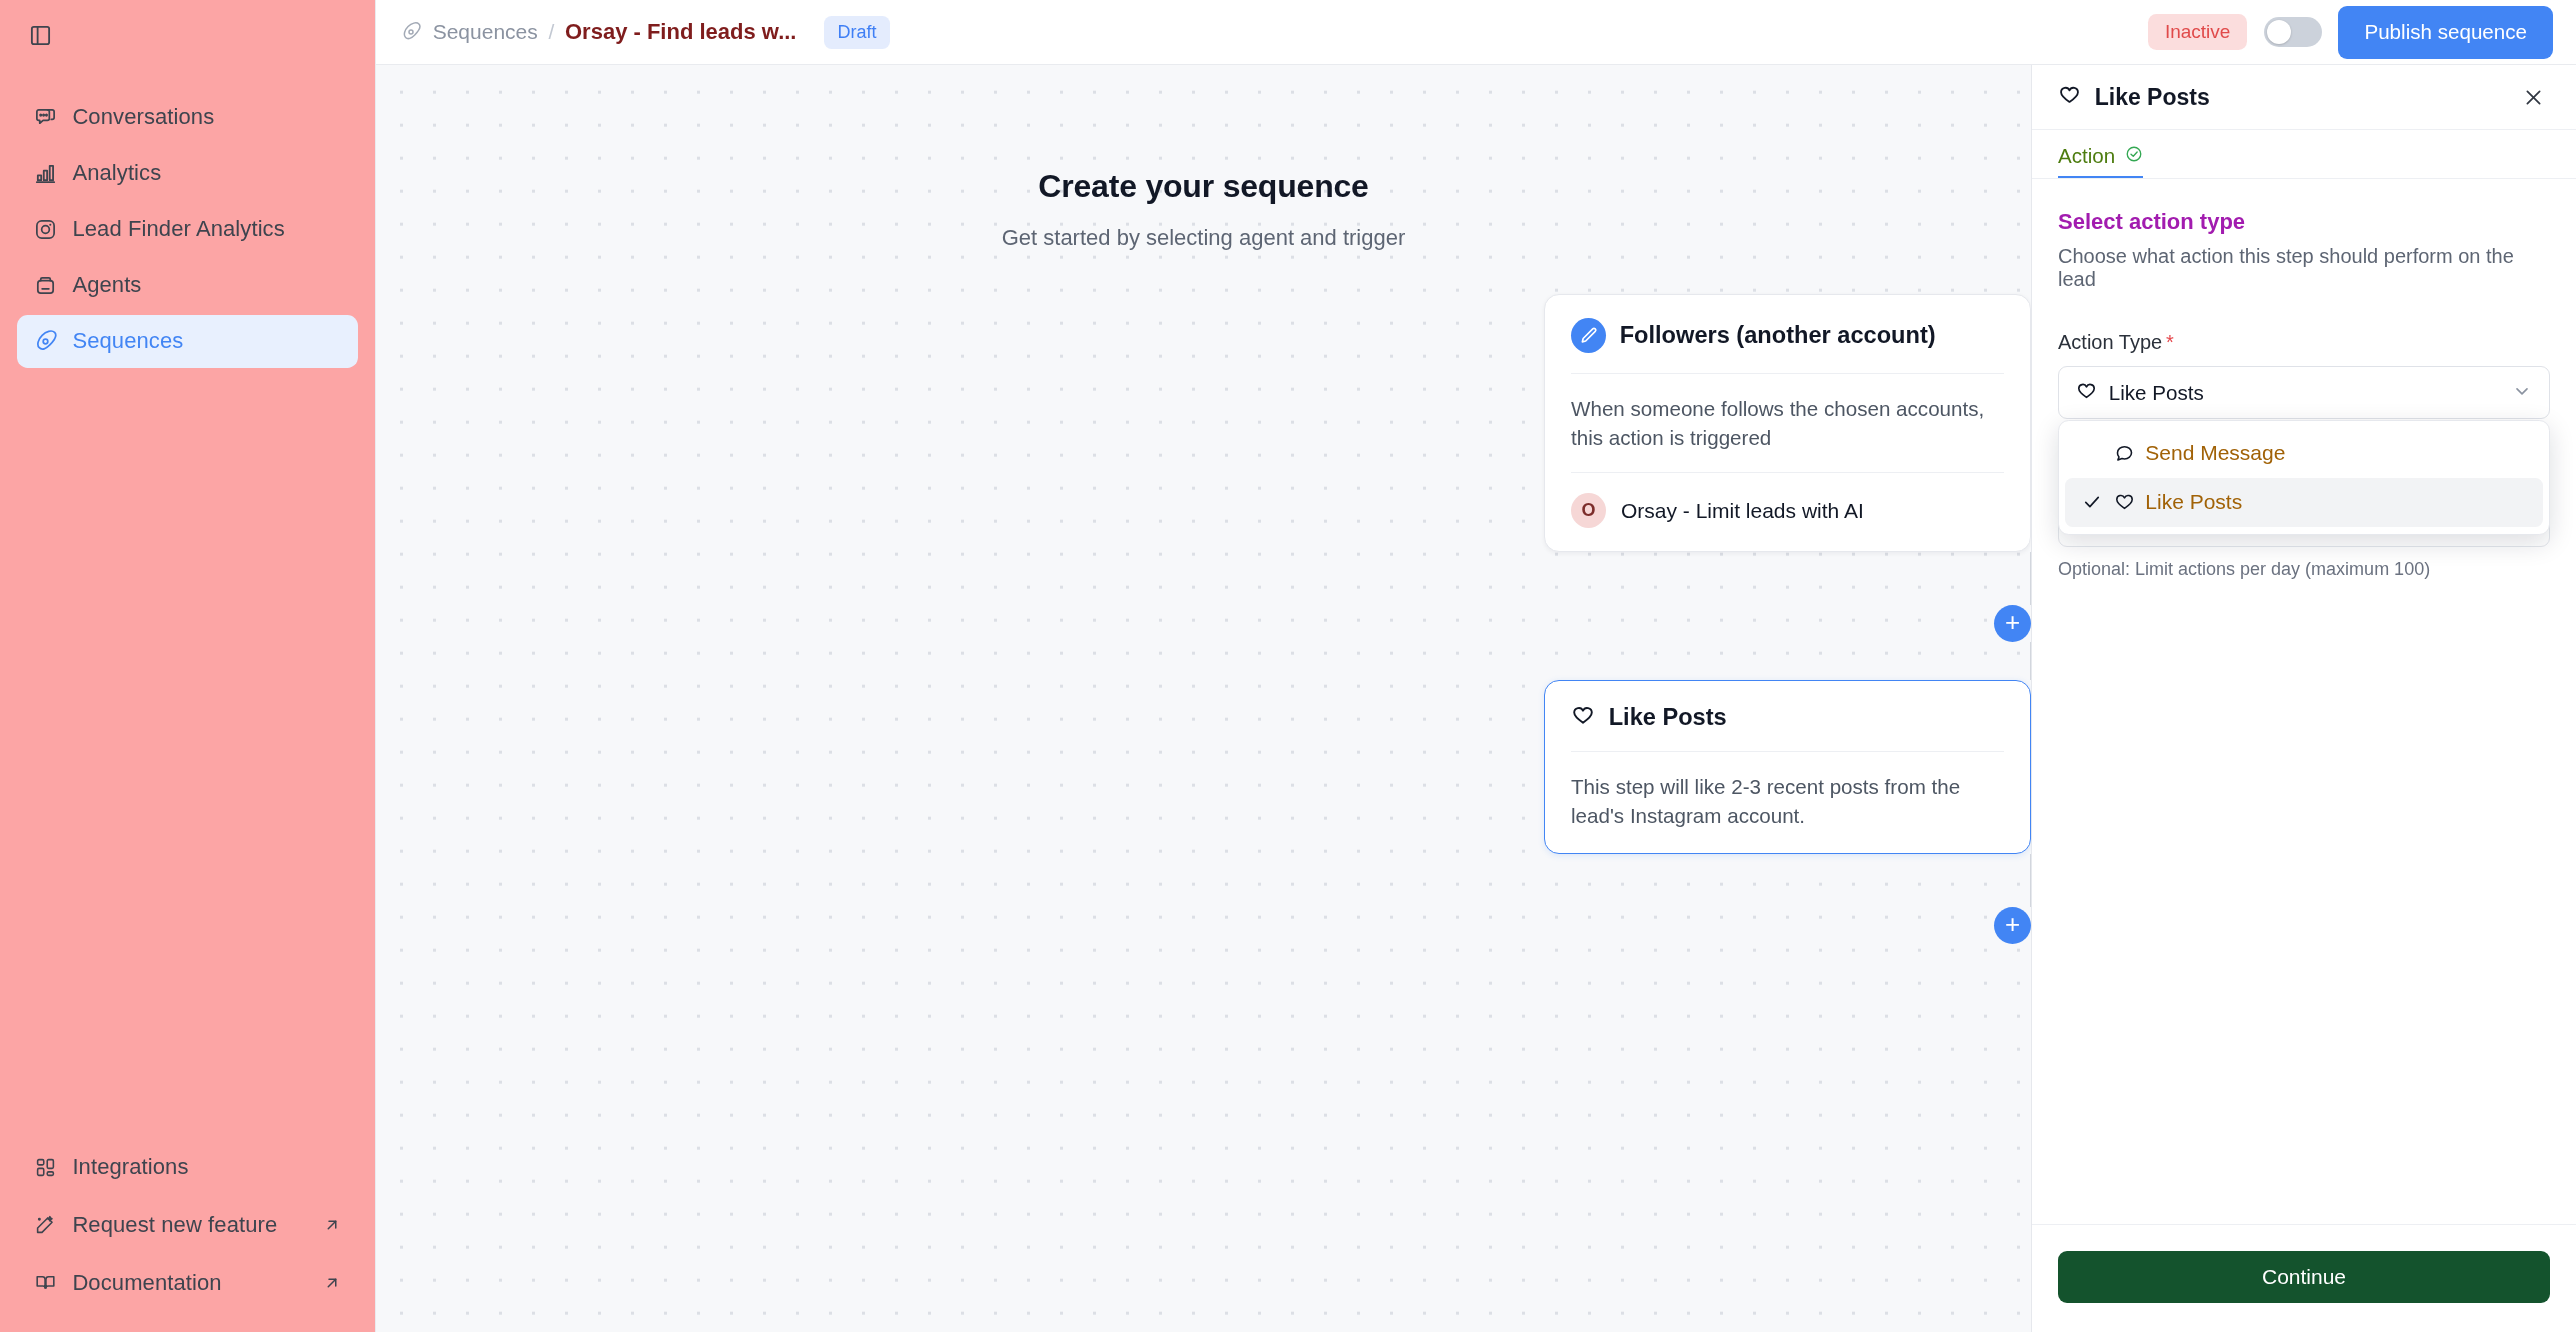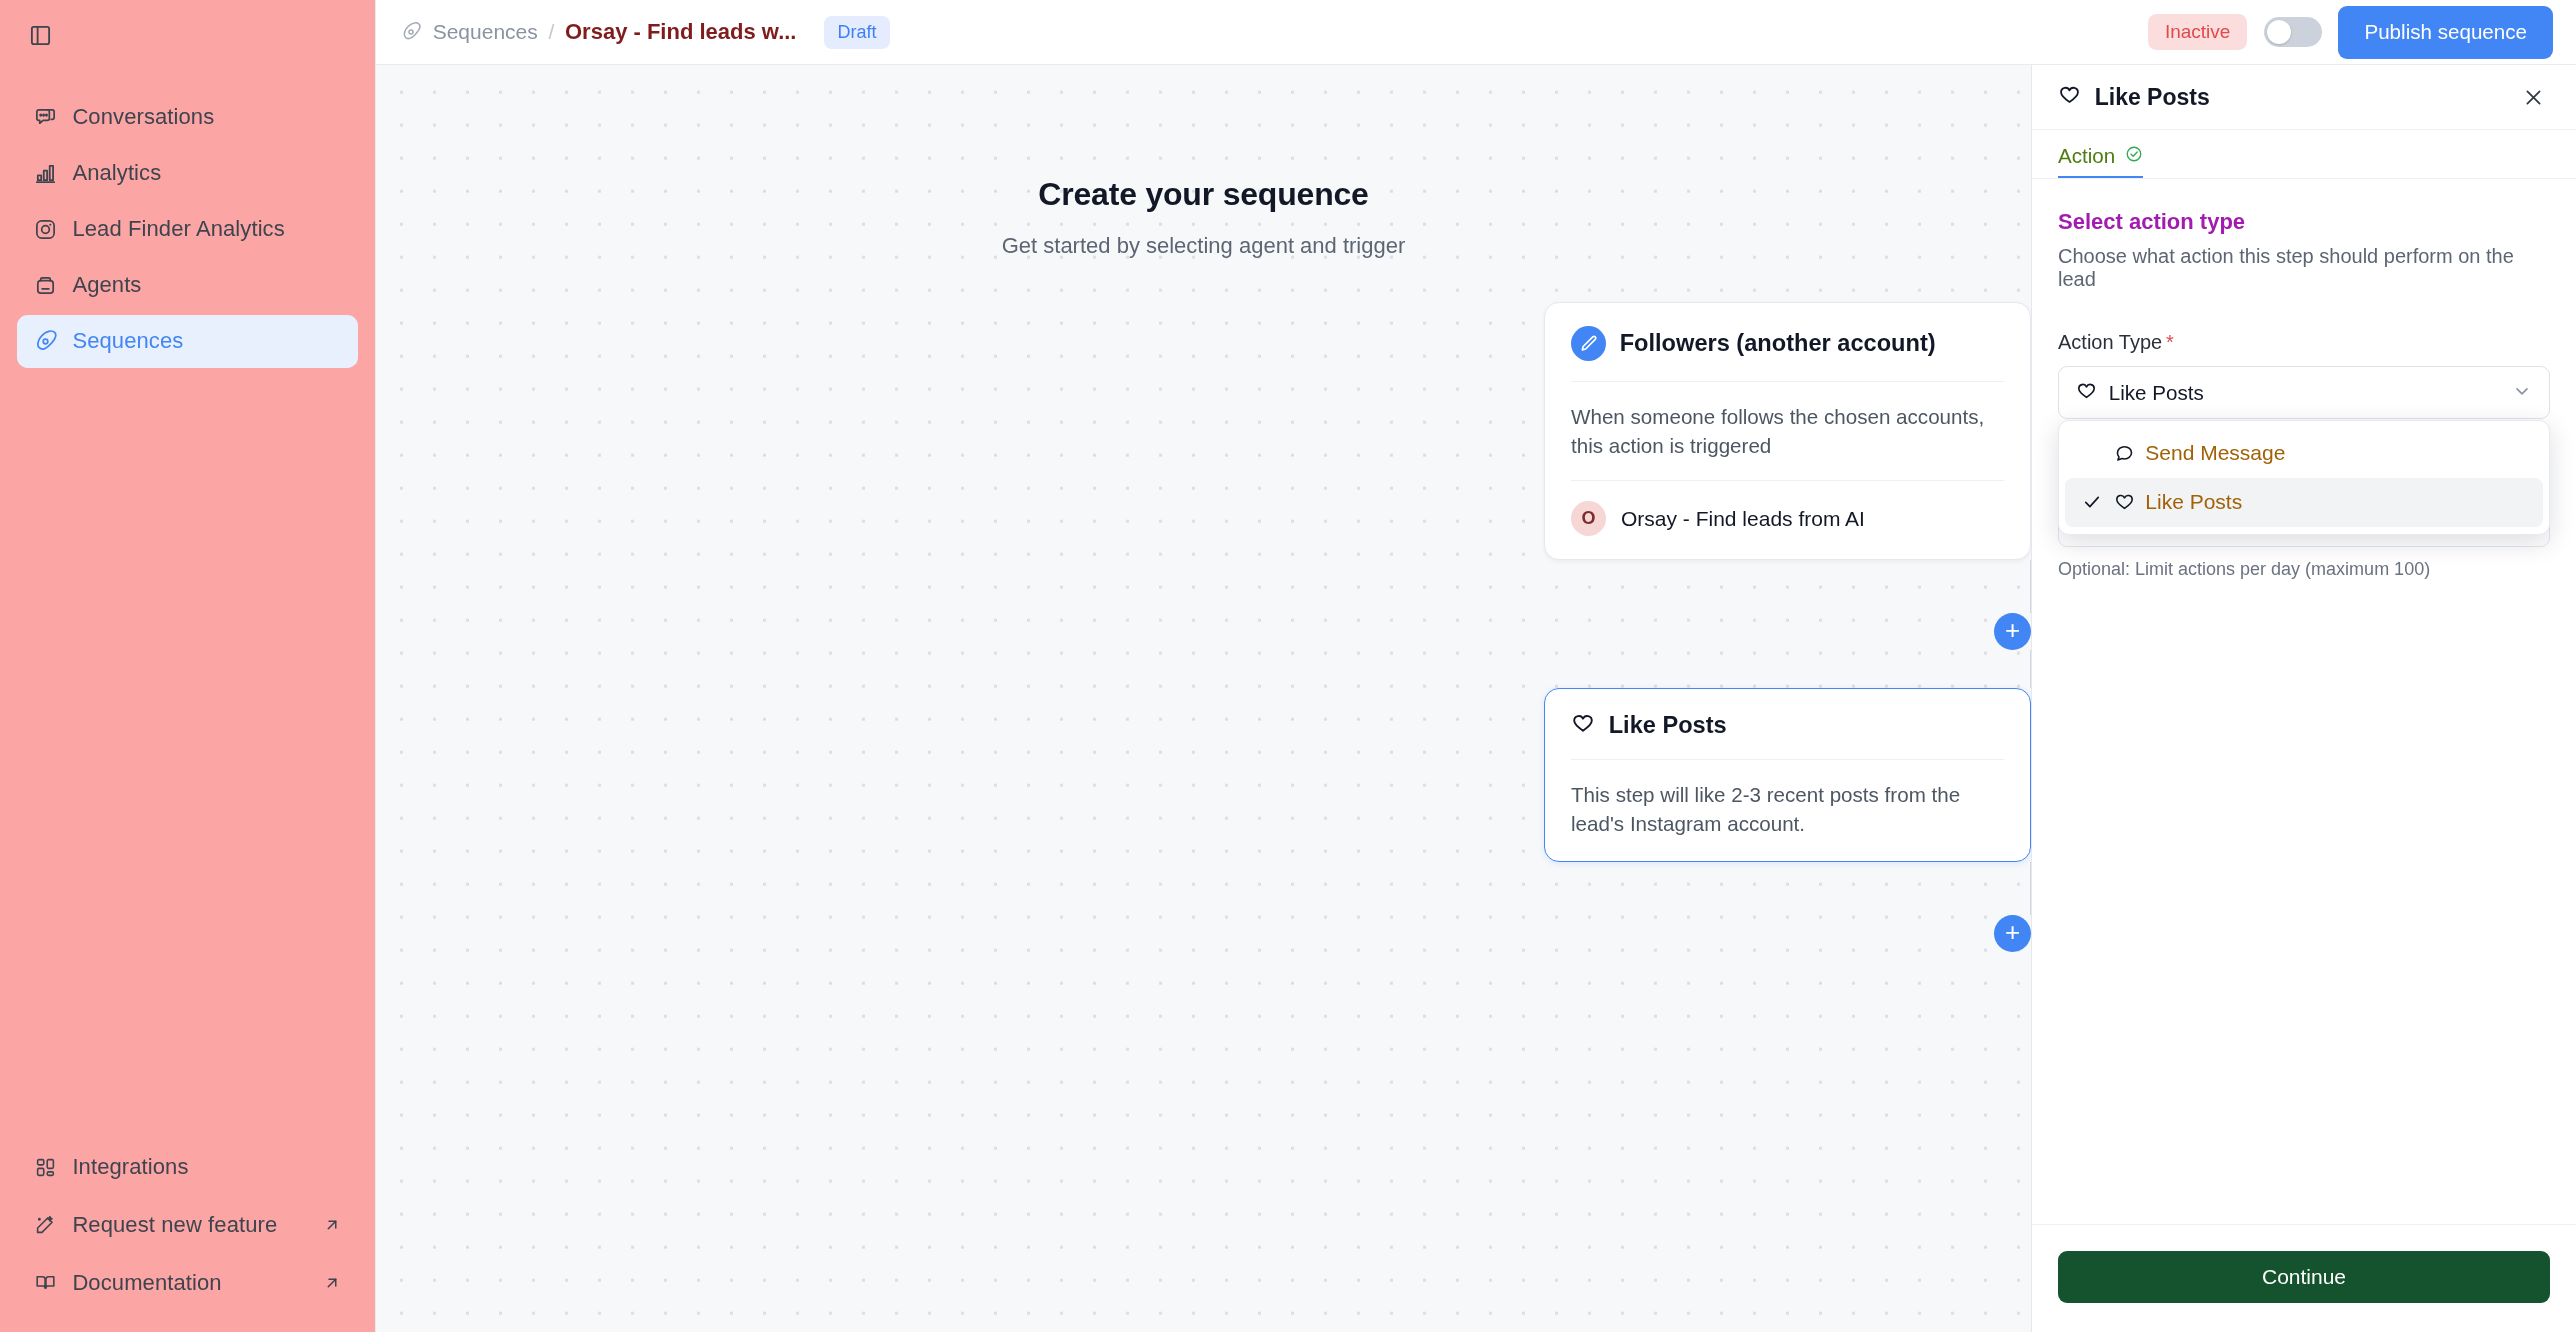--- a/index.html
+++ b/index.html
@@ -86,21 +86,21 @@
   
   .content-row { flex: 1 1 auto; display: flex; min-height: 0; }
   .canvas {
     flex: 1 1 auto; position: relative; min-width: 0;
     background-color: #f7f8fa;
     background-image: radial-gradient(#dcdfe5 1.7px, transparent 1.8px);
     background-size: 33px 33px;
     background-position: 9px 10.7px;
     overflow: hidden;
   }
-  .flow { position: absolute; left: 0; right: 0; top: 8px; }
+  .flow { position: absolute; left: 0; right: 0; top: 0; }
   .flow-head { text-align: center; padding-top: 103px; }
   .flow-title { font-size: 32px; font-weight: 700; color: #121826; letter-spacing: -0.2px; }
   .flow-sub { font-size: 22px; color: #5d6573; margin-top: 20px; }
 
   .nodes { margin-top: 43px; display: flex; flex-direction: column; align-items: flex-end; }
   .card {
     width: 487px; background: #ffffff;
     border: 0.8px solid #e6e8ed; border-radius: 15px;
     box-shadow: 0 1.5px 4.6px rgba(16,24,40,.05);
     padding: 23px 26px 23px 26px;
@@ -368,21 +368,21 @@
                     <path d="M16.5 3.5a2.1 2.1 0 0 1 3 3L8 18l-4 1 1-4z"></path>
                   </svg>
                 </span>
                 <span class="card-title">Followers (another account)</span>
               </div>
               <div class="card-div"></div>
               <div class="card-desc">When someone follows the chosen accounts, this action is triggered</div>
               <div class="card-div"></div>
               <div class="card-agent">
                 <span class="agent-avatar">O</span>
-                <span class="agent-name">Orsay - Find leads from AI</span>
+                <span class="agent-name">Orsay - Limit leads with AI</span>
               </div>
             </div>
 
             <div class="connector c1"></div>
             <button class="plus-btn">+</button>
             <div class="connector c2"></div>
 
             <div class="card selected">
               <div class="card-head">
                 <span>

